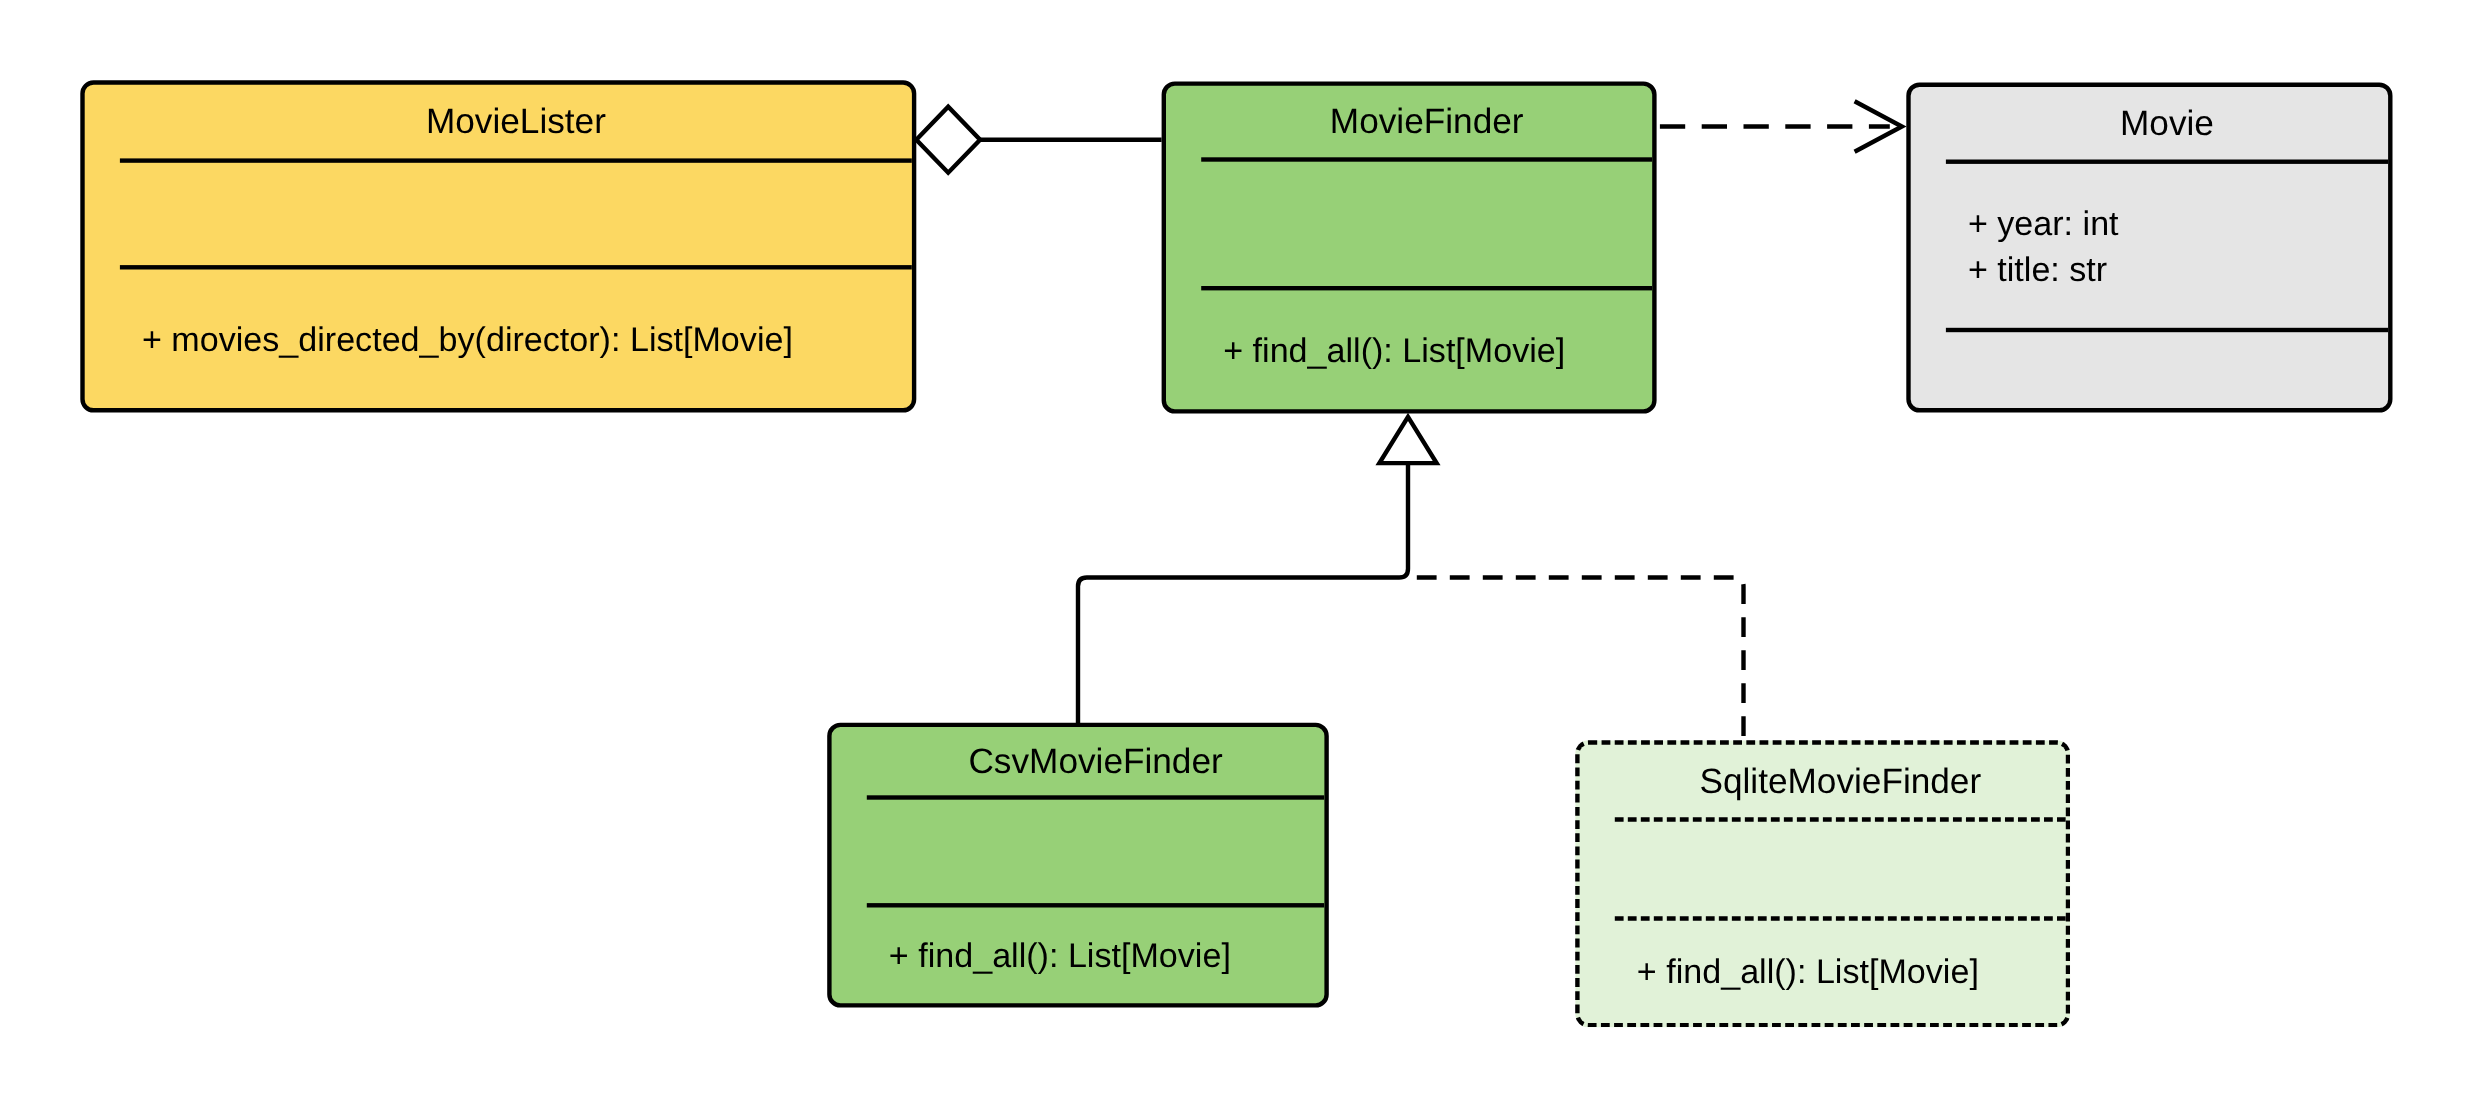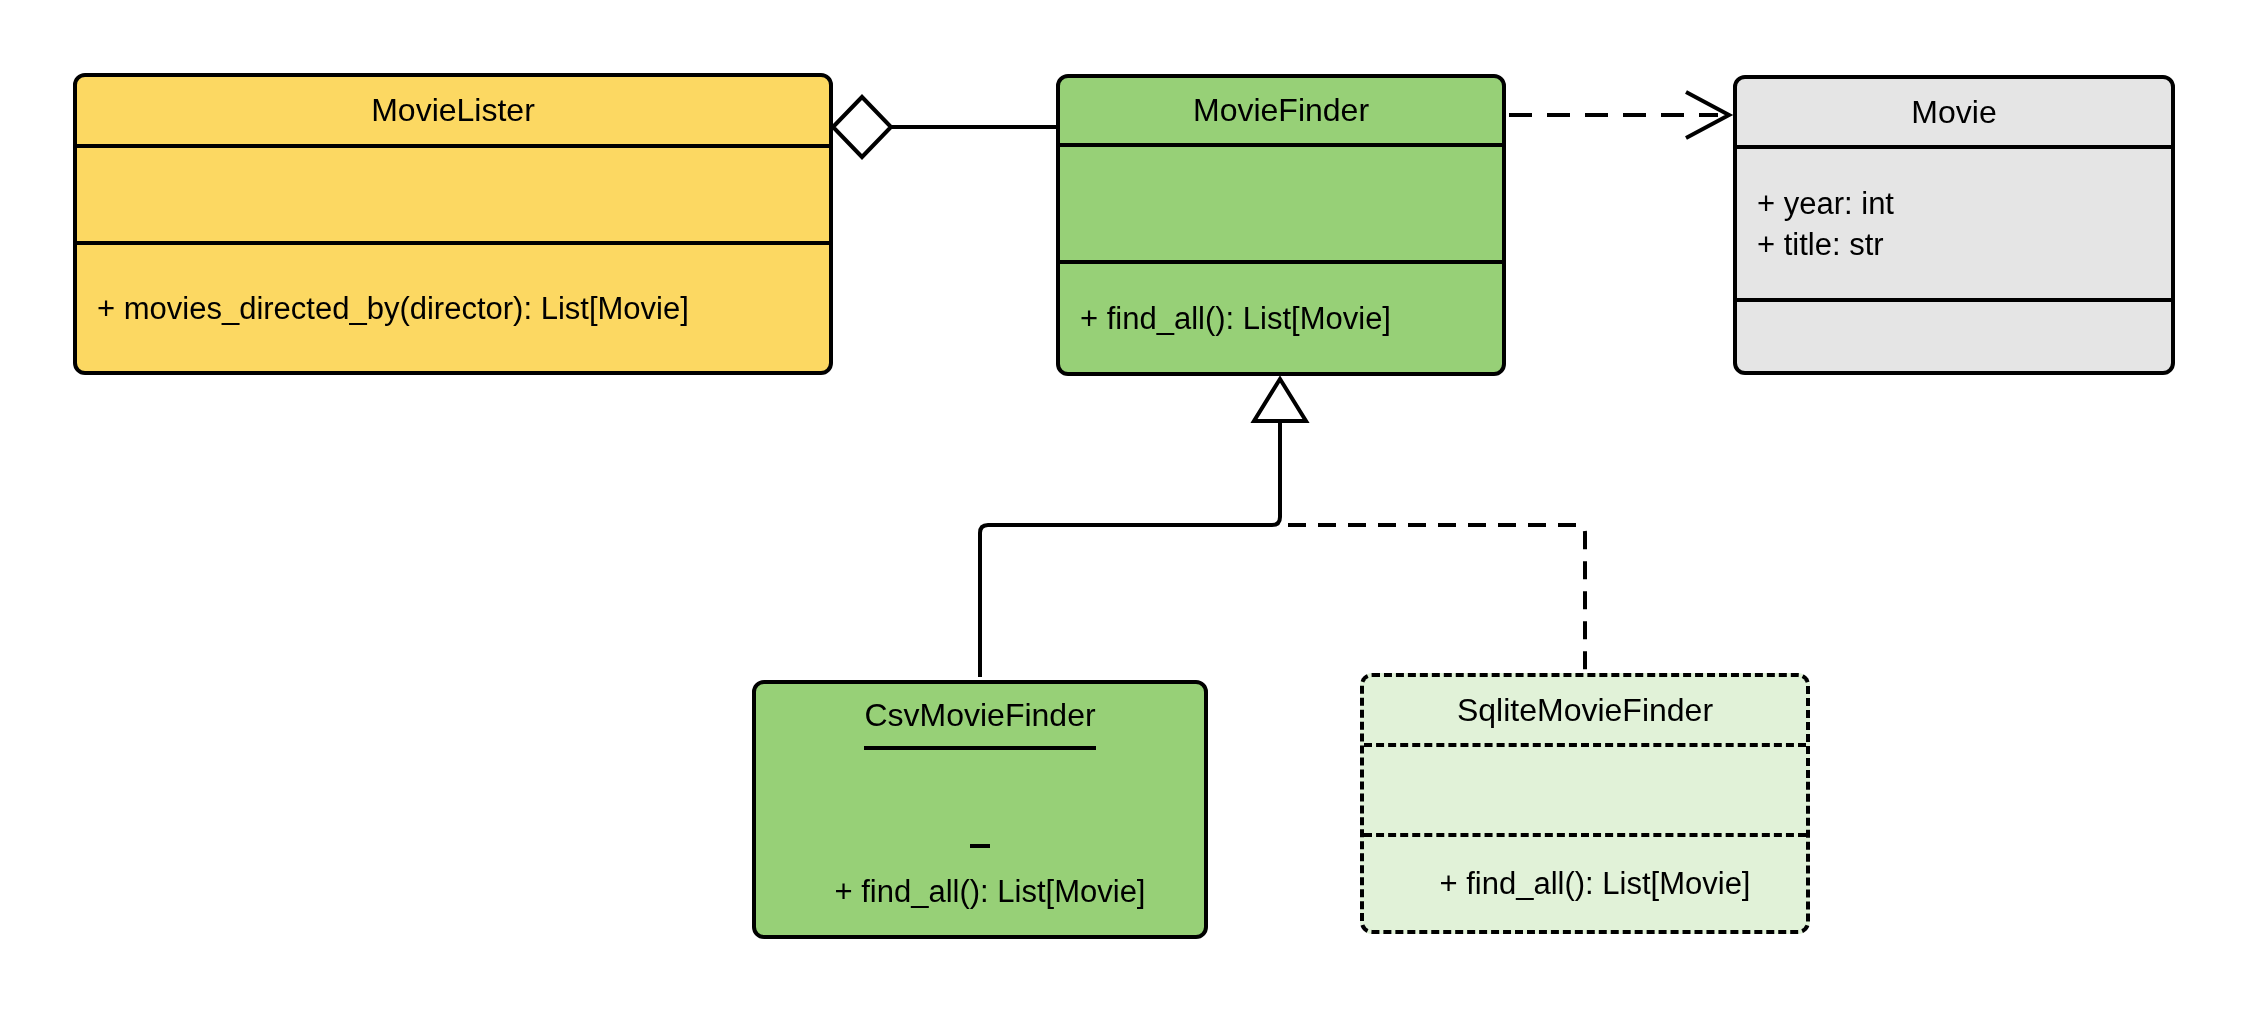--- a/index.html
+++ b/index.html
@@ -17,21 +17,21 @@
   .uml-class{
     position:absolute;
     box-sizing:border-box;
     border:4px solid #000;
     border-radius:12px;
     display:flex;flex-direction:column;
     overflow:hidden;
   }
   .sec{
     box-sizing:border-box;
-    display:flex;flex-direction:column;justify-content:center;
+    display:flex;flex-direction:column;justify-content:center;margin-left:32px;
   }
   .title-sec{
     align-items:center;
     border-bottom:4px solid #000;
   }
   .attrs-sec{border-bottom:4px solid #000;padding-left:20px;}
   .methods-sec{flex:1;padding-left:20px;}
   .member{font-size:31px;line-height:41px;white-space:nowrap;}
   .cls-name{font-size:32px;white-space:nowrap;}
 
@@ -40,25 +40,25 @@
   .box-movielister .attrs-sec{height:97px;}
 
   .box-moviefinder{left:1056px;top:74px;width:450px;height:302px;}
   .box-moviefinder .title-sec{height:69px;}
   .box-moviefinder .attrs-sec{height:117px;}
 
   .box-movie{left:1733px;top:75px;width:442px;height:300px;}
   .box-movie .title-sec{height:70px;}
   .box-movie .attrs-sec{height:153px;}
 
-  .box-csv{left:752px;top:680px;width:456px;height:259px;align-items:center;}
+  .box-csv{left:752px;top:657px;width:456px;height:259px;}
   .box-csv .title-sec{height:66px;}
   .box-csv .attrs-sec{height:98px;}
 
-  .box-sqlite{left:1360px;top:673px;width:450px;height:261px;text-align:center;}
+  .box-sqlite{left:1432px;top:673px;width:450px;height:261px;}
   .box-sqlite{border-style:dashed;}
   .box-sqlite .title-sec,.box-sqlite .attrs-sec{border-bottom-style:dashed;}
   .box-sqlite .title-sec{height:70px;}
   .box-sqlite .attrs-sec{height:90px;}
 </style>
 </head>
 <body>
 
 <div class="canvas" style="background-color: rgb(255, 255, 255);">
 

